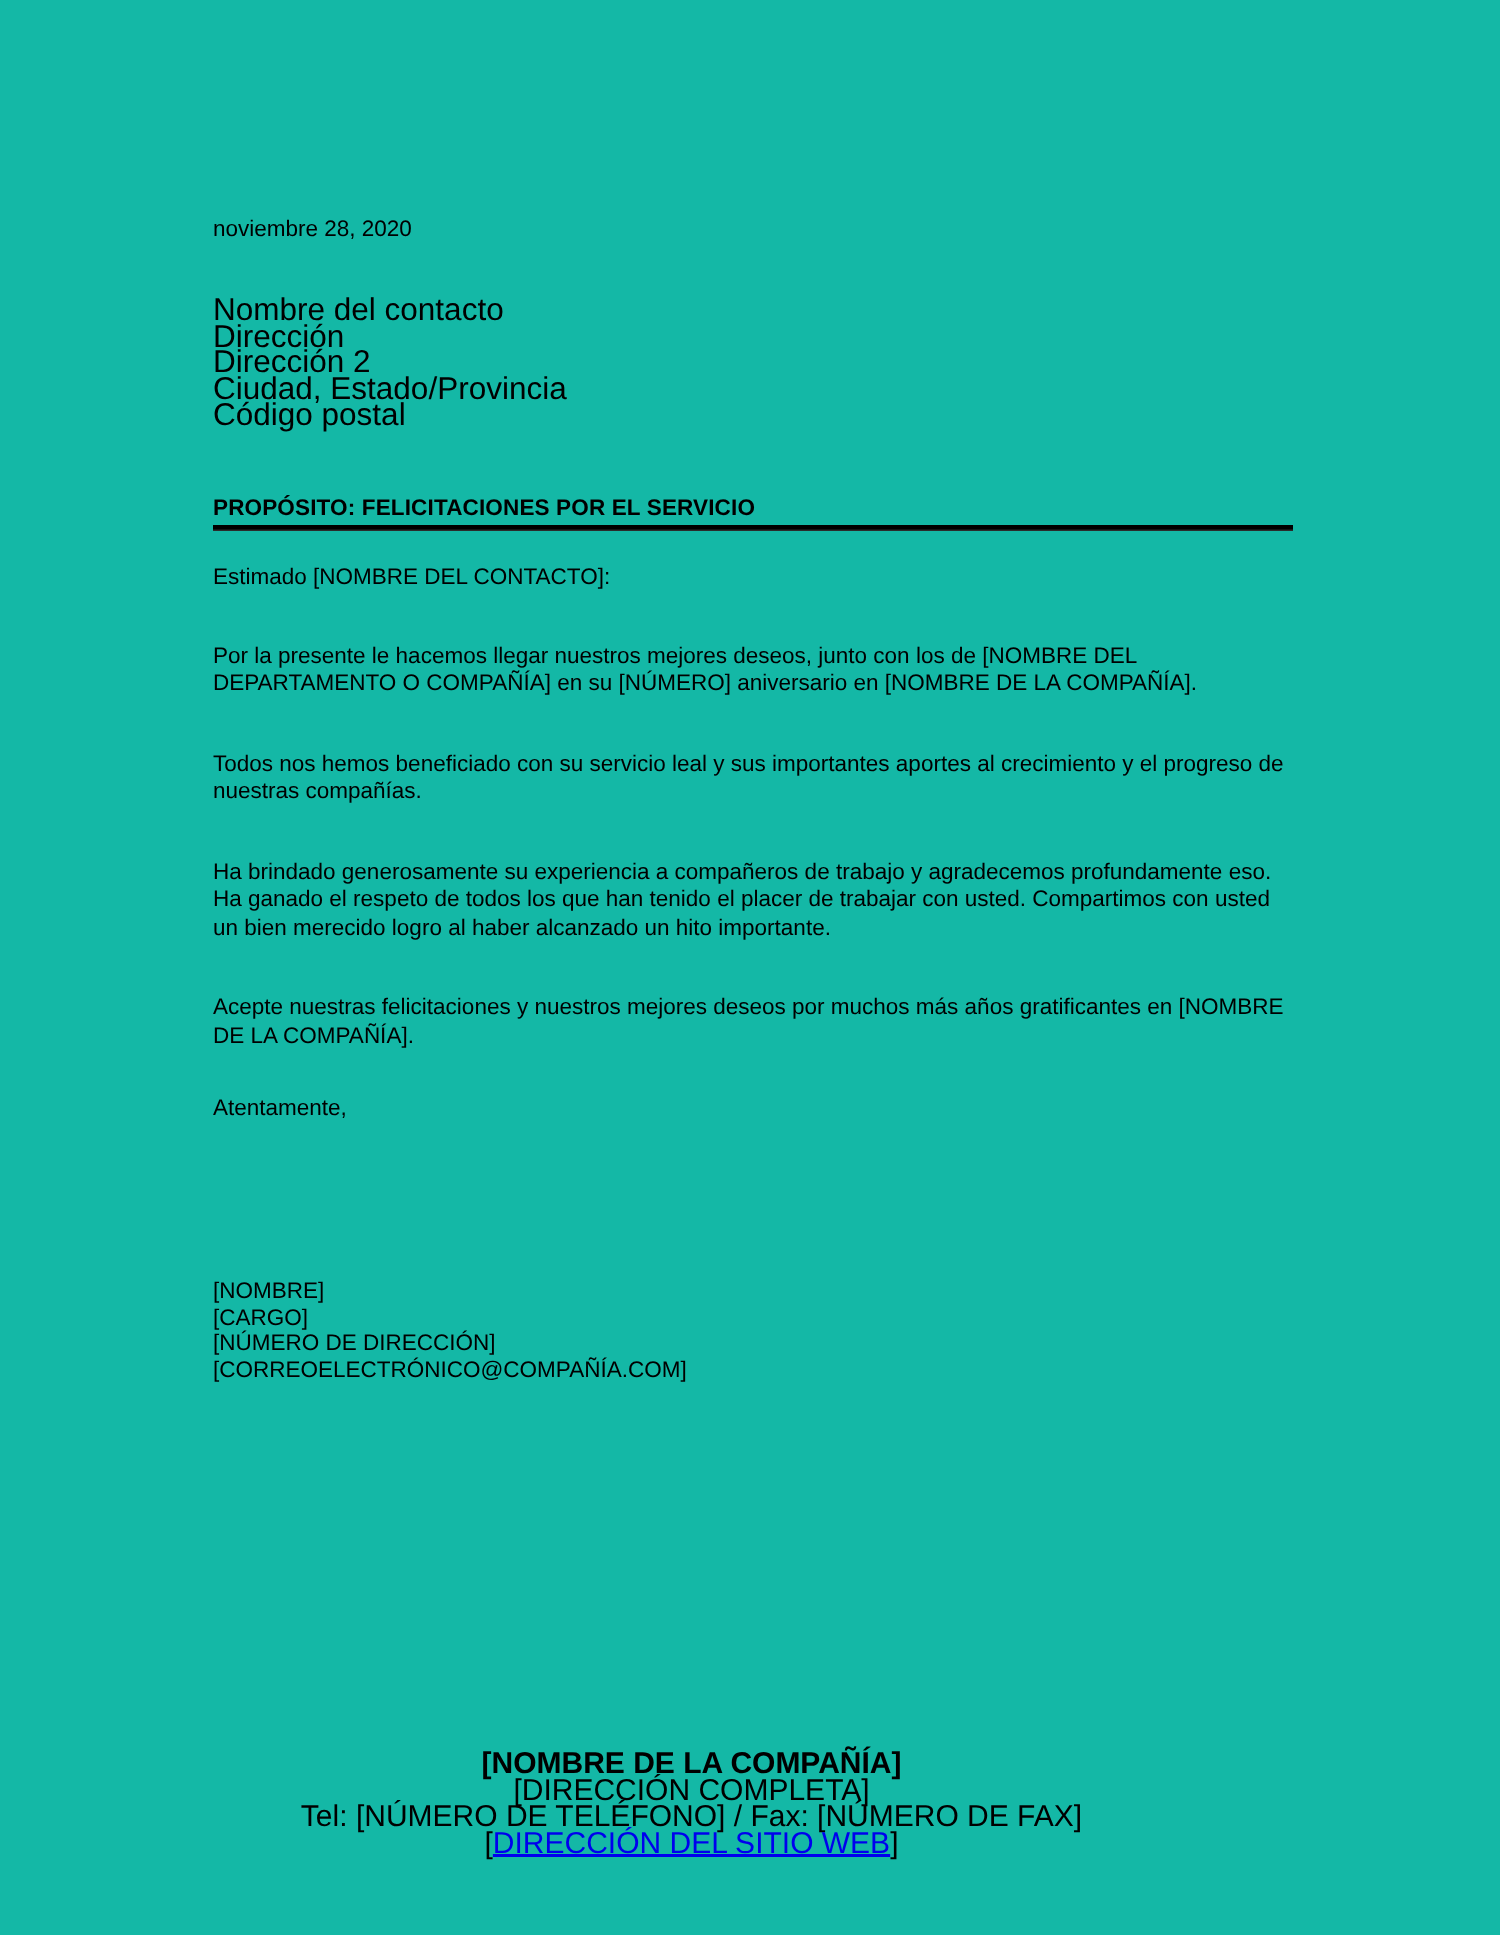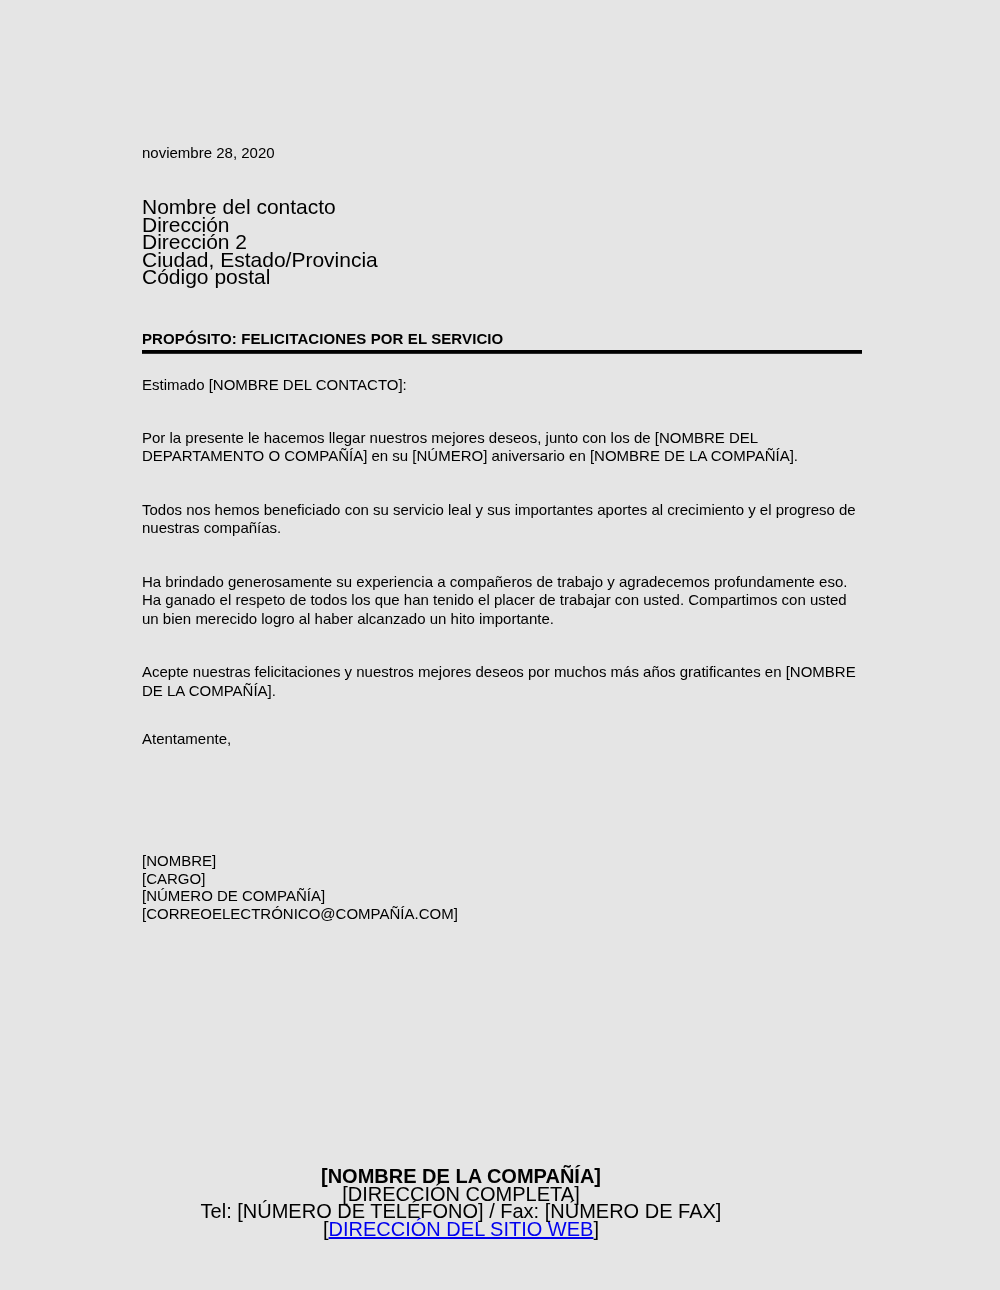--- a/index.html
+++ b/index.html
@@ -15,21 +15,21 @@
     color: #000000;
     -webkit-font-smoothing: antialiased;
   }
 
   .page {
     position: absolute;
     left: 0;
     top: 0;
     width: 1000px;
     height: 1290px;
-    background: #e5e5e5;
+    background: #14b8a6;
     overflow: hidden;
   }
 
   .content {
     position: absolute;
     left: 142px;
     top: 144px;
     width: 720px;
   }
 
@@ -149,21 +149,21 @@
     <p class="body-para">Por la presente le hacemos llegar nuestros mejores deseos, junto con los de [NOMBRE DEL DEPARTAMENTO O COMPAÑÍA] en su [NÚMERO] aniversario en [NOMBRE DE LA COMPAÑÍA].</p>
     <p class="body-para">Todos nos hemos beneficiado con su servicio leal y sus importantes aportes al crecimiento y el progreso de nuestras compañías.</p>
     <p class="body-para">Ha brindado generosamente su experiencia a compañeros de trabajo y agradecemos profundamente eso. Ha ganado el respeto de todos los que han tenido el placer de trabajar con usted. Compartimos con usted un bien merecido logro al haber alcanzado un hito importante.</p>
     <p class="body-para">Acepte nuestras felicitaciones y nuestros mejores deseos por muchos más años gratificantes en [NOMBRE DE LA COMPAÑÍA].</p>
 
     <div class="closing">Atentamente,</div>
 
     <div class="signature-block">
       <span class="signature-line">[NOMBRE]</span>
       <span class="signature-line">[CARGO]</span>
-      <span class="signature-line">[NÚMERO DE COMPAÑÍA]</span>
+      <span class="signature-line">[NÚMERO DE DIRECCIÓN]</span>
       <span class="signature-line">[CORREOELECTRÓNICO@COMPAÑÍA.COM]</span>
     </div>
 
   </div>
 
   <div class="footer">
     <span class="footer-line footer-company">[NOMBRE DE LA COMPAÑÍA]</span>
     <span class="footer-line">[DIRECCIÓN COMPLETA]</span>
     <span class="footer-line">Tel: [NÚMERO DE TELÉFONO] / Fax: [NÚMERO DE FAX]</span>
     <span class="footer-line"><span class="bracket">[</span><a class="weblink" href="#">DIRECCIÓN DEL SITIO WEB</a><span class="bracket">]</span></span>

